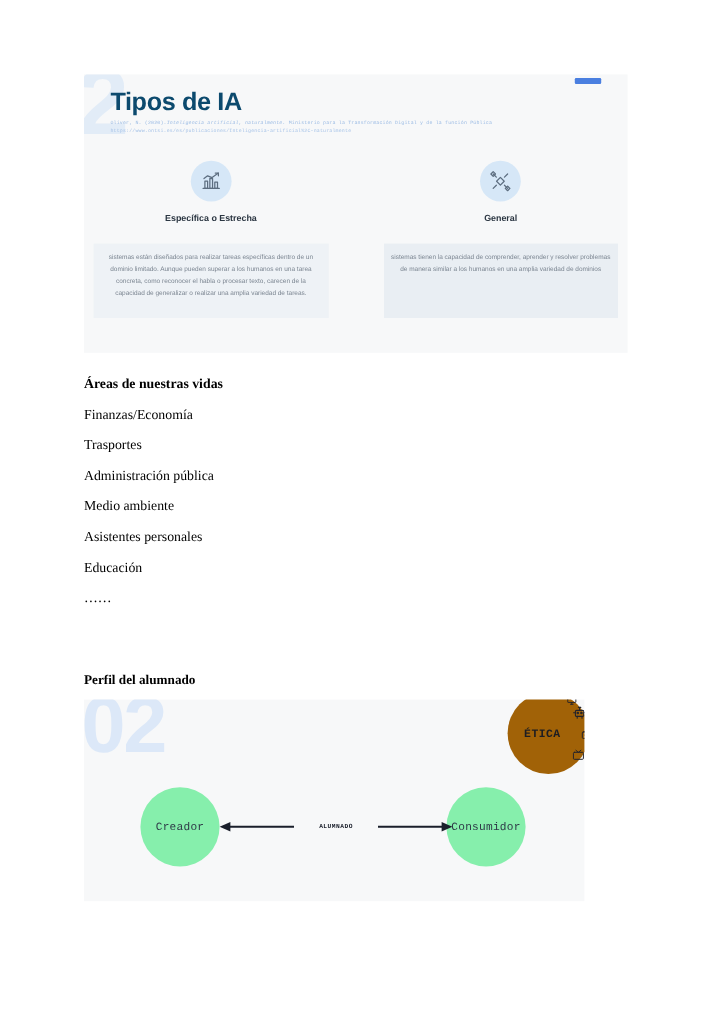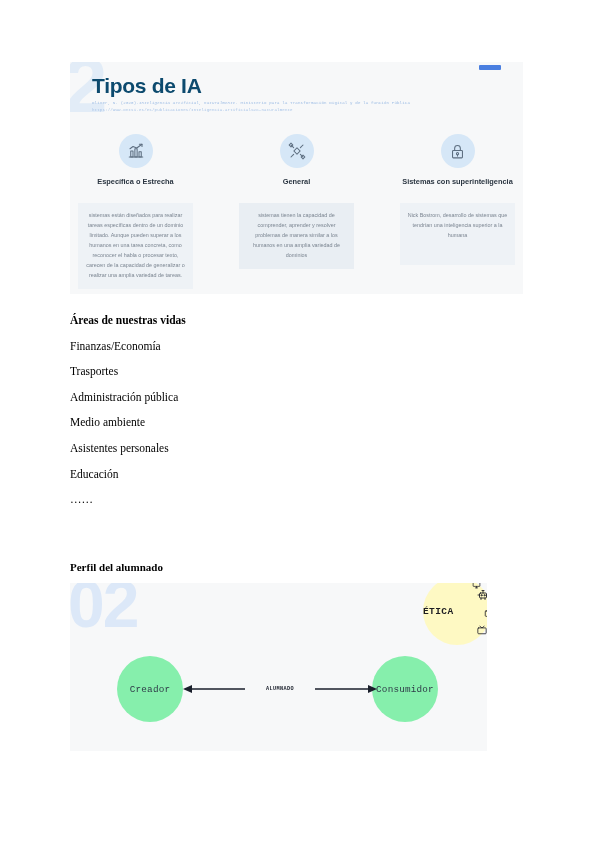--- a/index.html
+++ b/index.html
@@ -169,22 +169,22 @@
     color:#dce8f8;
     line-height:1;
     letter-spacing:-2px;
     user-select:none;
   }
   .etica-circle{
     position:absolute;
     right:-4px; top:-6px;
     width:68px;height:68px;
     border-radius:50%;
-    background:#fef9c3;
-    display:flex;align-items:center;justify-content:flex-start;
+    background:#a16207;
+    display:flex;align-items:center;justify-content:center;
   }
   .etica-label{
     font-family:"Liberation Mono", monospace;
     font-size:9.5px;
     font-weight:700;
     color:#1d1d22;
     letter-spacing:0.4px;
     margin-right:10px;
   }
   .etica-ico{
@@ -271,32 +271,20 @@
             <rect x="2.2" y="2.2" width="3.6" height="3.6" transform="rotate(45 4 4)"></rect>
             <rect x="18.2" y="18.2" width="3.6" height="3.6" transform="rotate(45 20 20)"></rect>
             <path d="M16.5 7.5 20 4"></path>
             <path d="M7.5 16.5 4 20"></path>
           </svg>
         </div>
         <div class="col-title">General</div>
         <div class="col-body">sistemas tienen la capacidad de comprender, aprender y resolver problemas de manera similar a los humanos en una amplia variedad de dominios</div>
       </div>
 
-      <div class="col">
-        <div class="icon-circle">
-          <svg width="17" height="17" viewBox="0 0 24 24" fill="none" stroke="#5d6e80" stroke-width="1.5" stroke-linecap="round" stroke-linejoin="round">
-            <rect x="5" y="10.5" width="14" height="10.5" rx="1.2"></rect>
-            <path d="M8 10.5V7.5a4 4 0 0 1 8 0v3"></path>
-            <circle cx="12" cy="15" r="1.5"></circle>
-            <path d="M12 16.5v2"></path>
-          </svg>
-        </div>
-        <div class="col-title">Sistemas con superinteligencia</div>
-        <div class="col-body">Nick Bostrom, desarrollo de sistemas que tendrían una inteligencia superior a la humana</div>
-      </div>
 
     </div>
   </div>
 
   <div class="doc">
     <div class="row">
       <h3>Áreas de nuestras vidas</h3>
     </div>
     <div class="row">
       <p>Finanzas/Economía</p>

